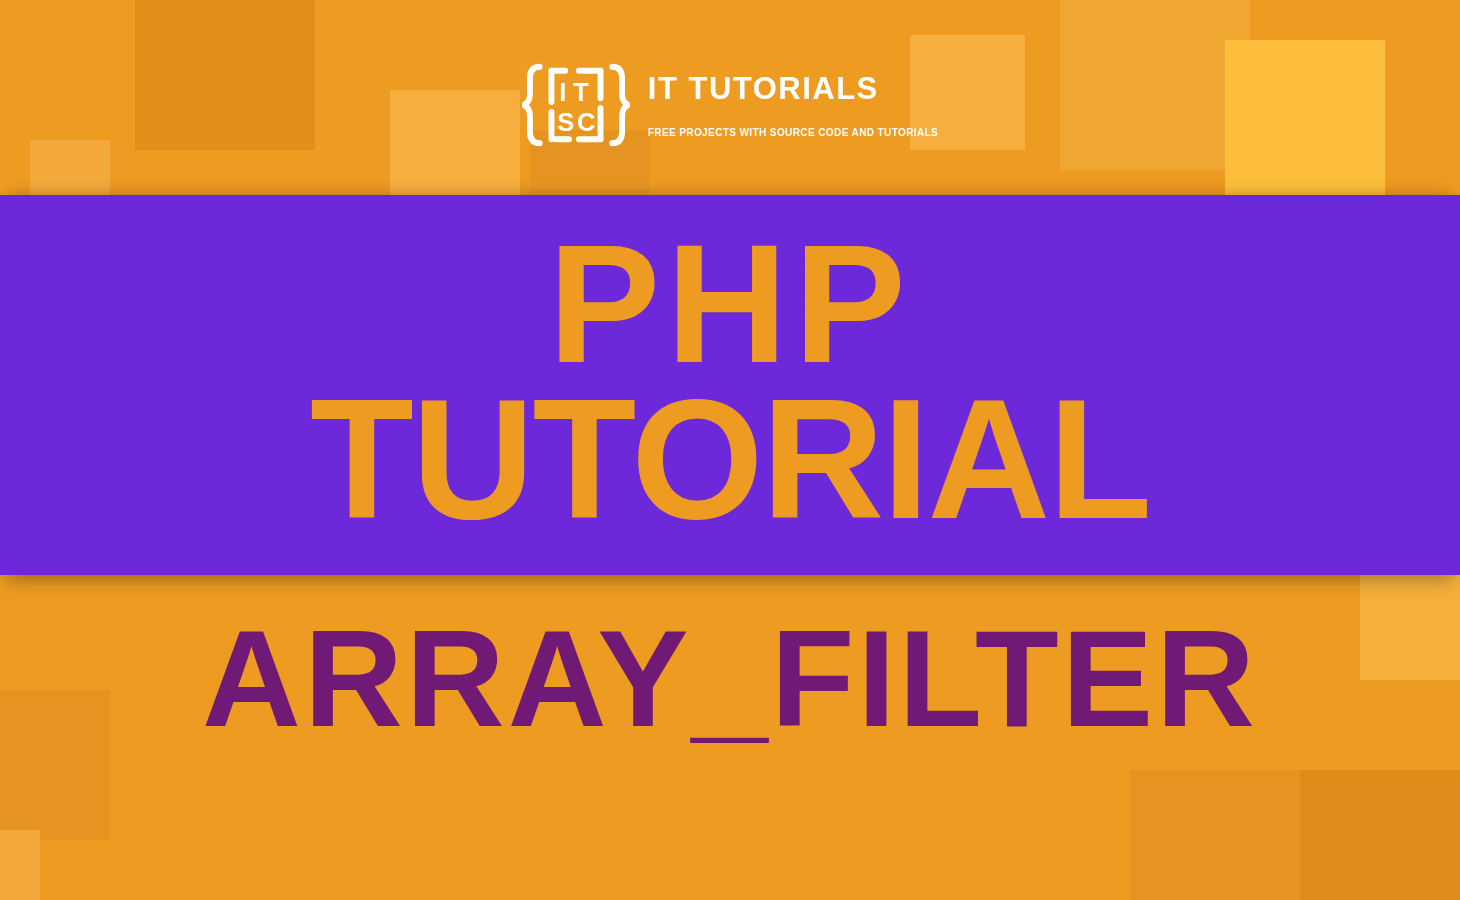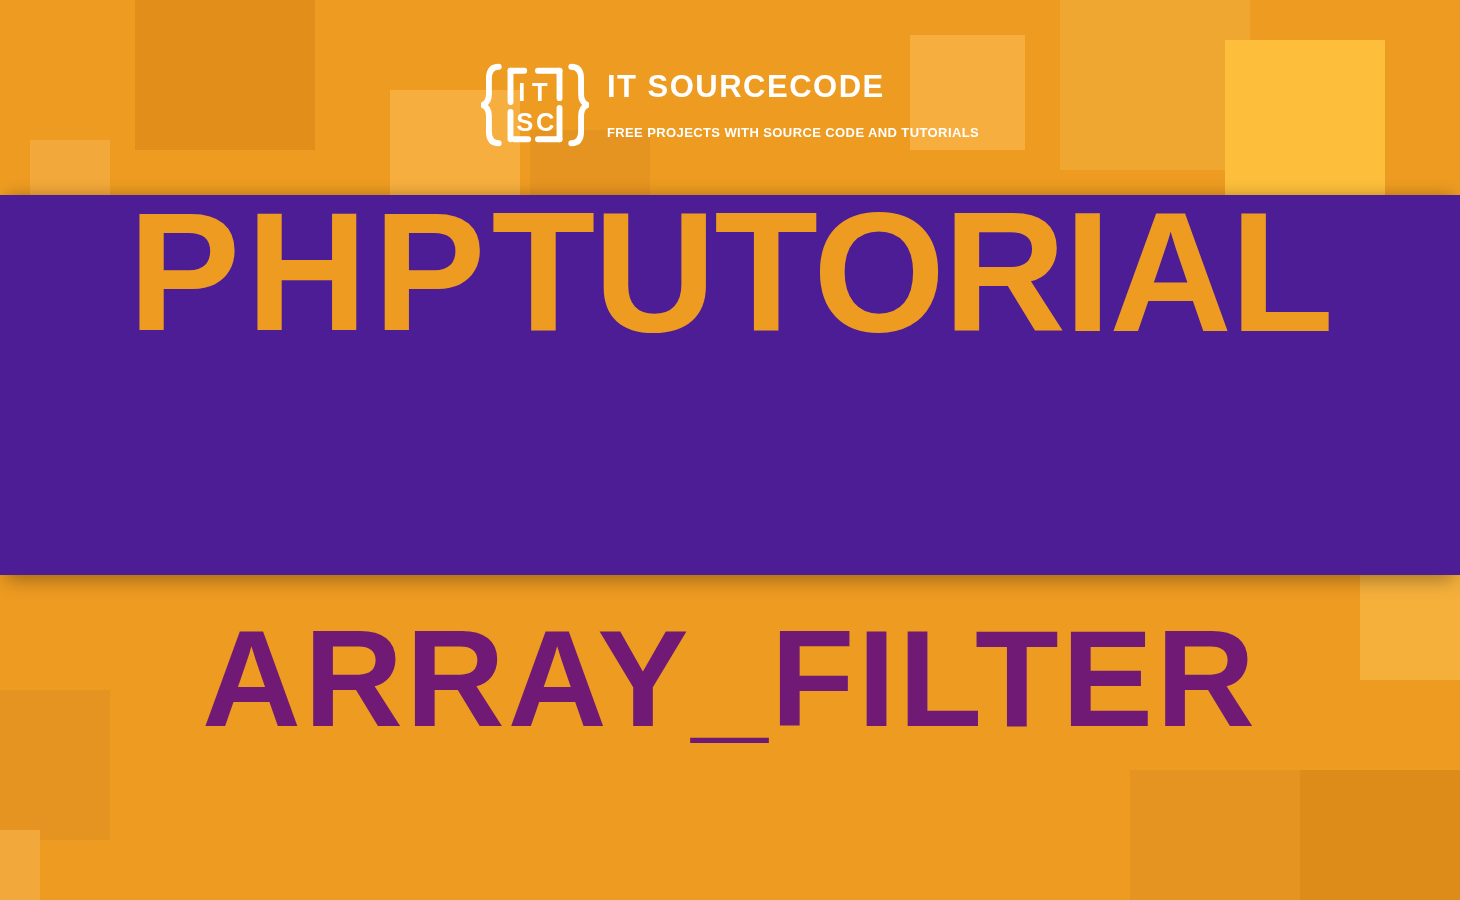--- a/index.html
+++ b/index.html
@@ -33,32 +33,33 @@
     top: 55px;
     left: 0; right: 0;
     display: flex;
     justify-content: center;
     align-items: center;
     gap: 18px;
   }
   .logo-icon { width: 108px; height: 100px; }
   .logo-text { color: #fff; }
   .logo-title { font-size: 31px; font-weight: 900; letter-spacing: 1.5px; line-height: 1; }
-  .logo-sub   { font-size: 13px; font-weight: 600; letter-spacing: 0.4px; margin-top: 23px; }
+  .logo-sub   { font-size: 10px; font-weight: 600; letter-spacing: 0.4px; margin-top: 23px; }
 
   
   .band {
     position: absolute;
     left: 0; right: 0;
     top: 195px;
     height: 380px;
-    background: #4c1d95;
+    background: #6d28d9;
     box-shadow: 0 10px 18px -6px rgba(0,0,0,0.35), 0 -8px 14px -8px rgba(0,0,0,0.25);
     display: flex;
-    flex-direction: row;
+    flex-direction: column;
+    align-items: center;
     justify-content: center;
   }
   .band .l1 {
     color: #ED9B21;
     font-weight: 900;
     font-size: 168px;
     line-height: 0.92;
     letter-spacing: 6px;
   }
   .band .l2 {
@@ -122,21 +123,21 @@
       </g>
 
       <g fill="#fff" font-family="Arial" font-weight="900">
         <text x="38" y="47" font-size="26">I</text>
         <text x="52" y="47" font-size="26">T</text>
         <text x="36" y="78" font-size="26">S</text>
         <text x="56" y="78" font-size="26">C</text>
       </g>
     </svg>
     <div class="logo-text">
-      <div class="logo-title">IT SOURCECODE</div>
+      <div class="logo-title">IT TUTORIALS</div>
       <div class="logo-sub">FREE PROJECTS WITH SOURCE CODE AND TUTORIALS</div>
     </div>
   </div>
 
   <div class="band">
     <div class="l1">PHP</div>
     <div class="l2">TUTORIAL</div>
   </div>
 
   <div class="bottom">

